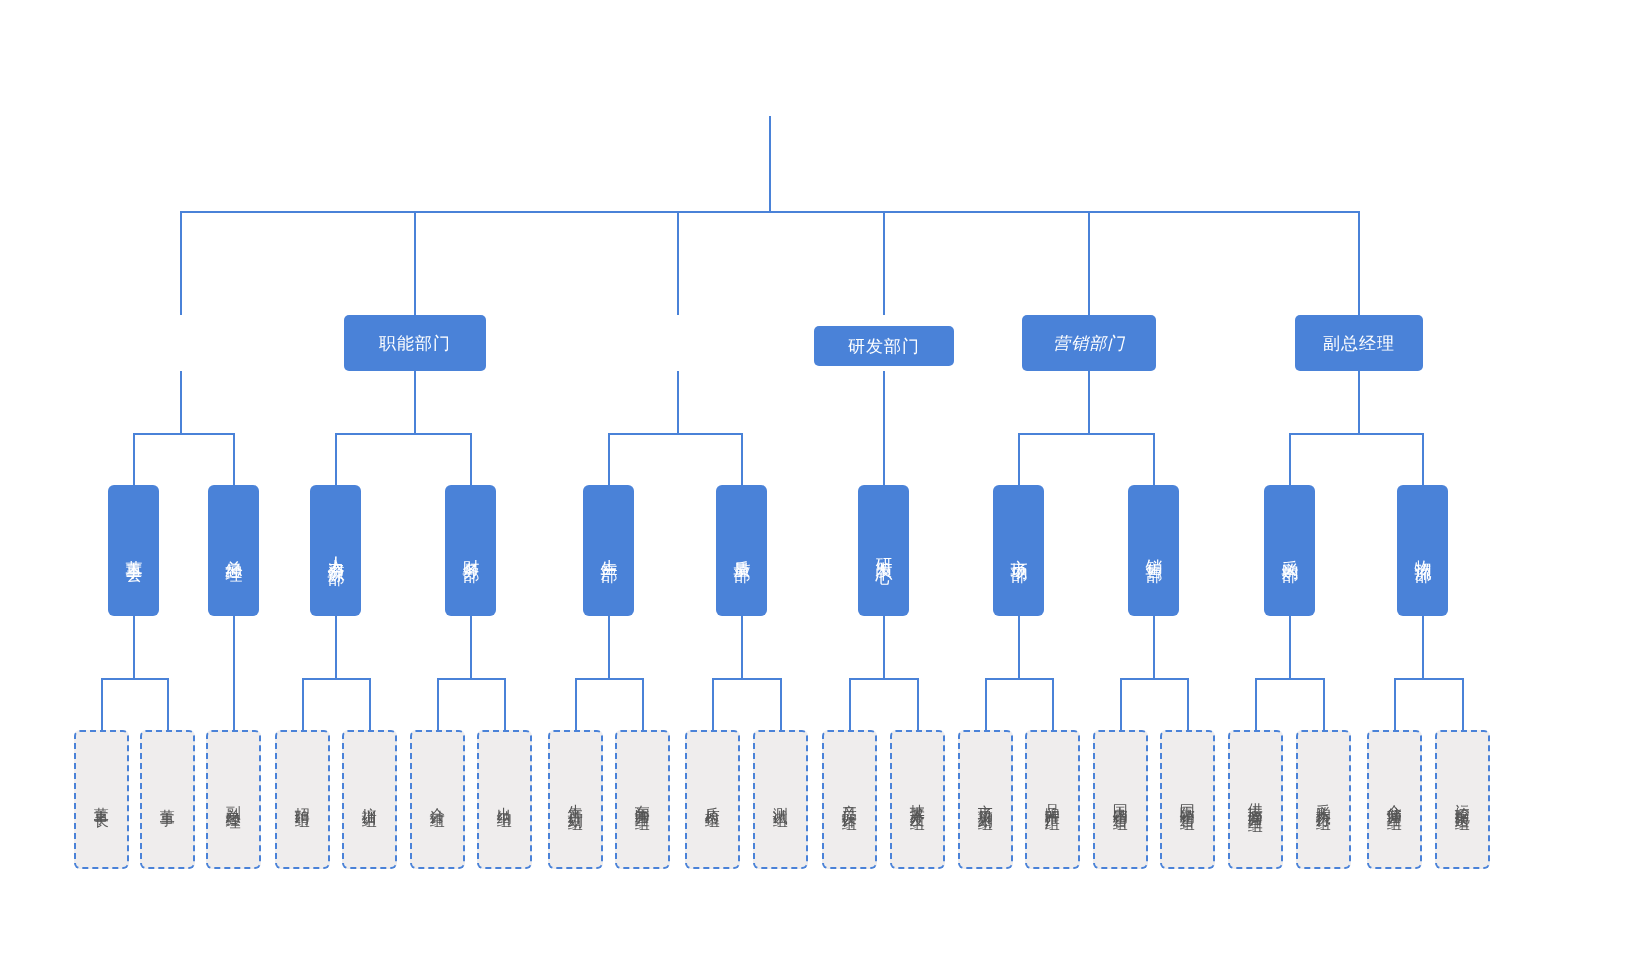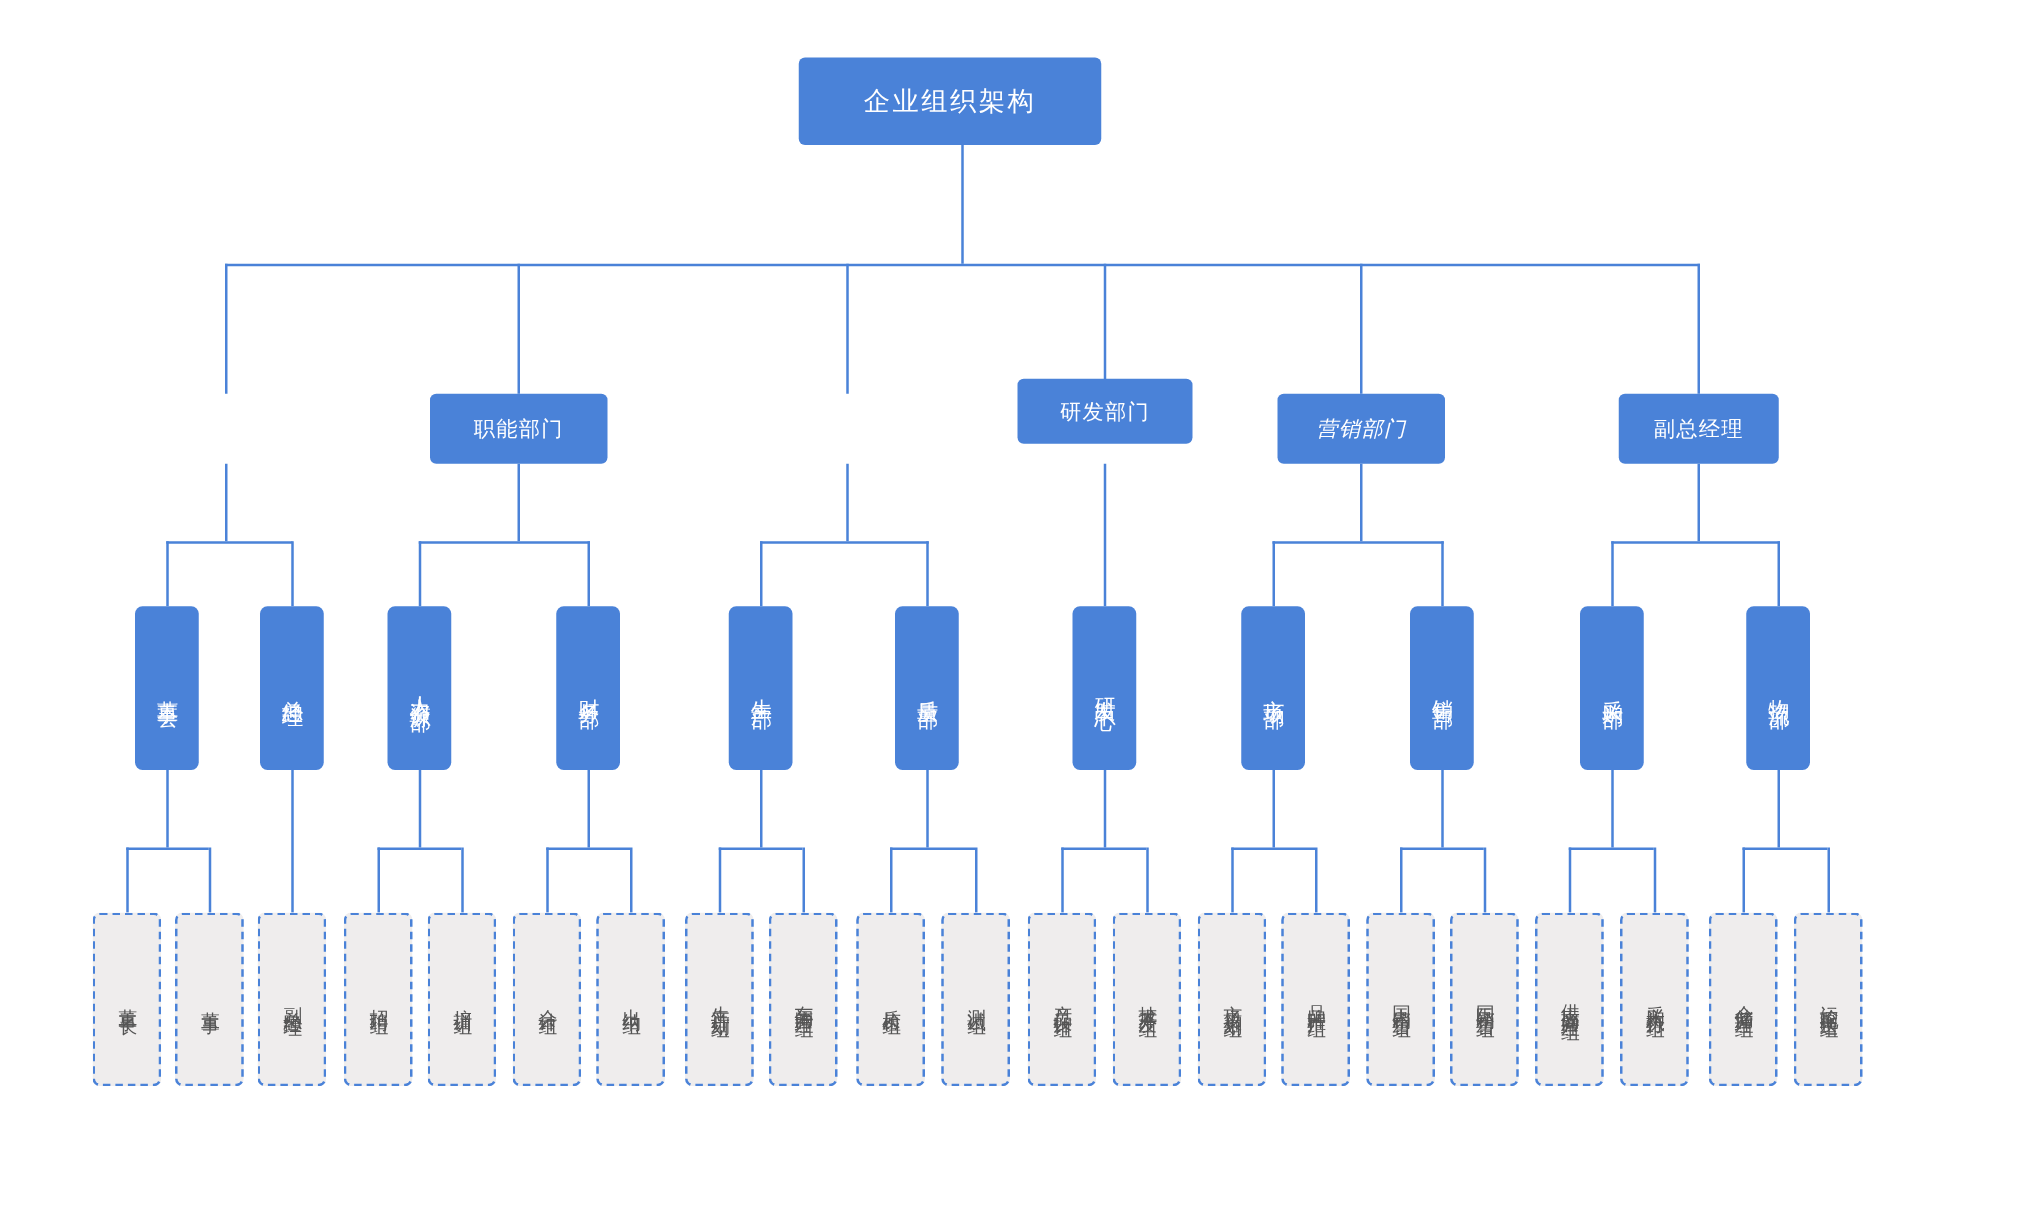--- a/index.html
+++ b/index.html
@@ -166,28 +166,25 @@
   <div class="conn v" style="left:1289px; top:616px; height:62px;"></div>
   <div class="conn h" style="left:1255px; top:678px; width:68px;"></div>
   <div class="conn v" style="left:1255px; top:678px; height:52px;"></div>
   <div class="conn v" style="left:1323px; top:678px; height:52px;"></div>
 
   <div class="conn v" style="left:1422px; top:616px; height:62px;"></div>
   <div class="conn h" style="left:1394px; top:678px; width:68px;"></div>
   <div class="conn v" style="left:1394px; top:678px; height:52px;"></div>
   <div class="conn v" style="left:1462px; top:678px; height:52px;"></div>
 
-  <div class="node node-root" style="left:639px; top:46px; width:242px; height:70px;">
-    <span>企业组织架构</span>
-  </div>
 
   <div class="node node-l2" style="left:344px; top:315px; width:142px; height:56px;">
     <span>职能部门</span>
   </div>
-  <div class="node node-l2" style="left:814px; top:303px; width:140px; height:52px;font-family:Liberation Mono, monospace;">
+  <div class="node node-l2" style="left:814px; top:326px; width:140px; height:40px;font-family:Liberation Mono, monospace;">
     <span>研发部门</span>
   </div>
   <div class="node node-l2" style="left:1022px; top:315px; width:134px; height:56px;font-style:italic;">
     <span>营销部门</span>
   </div>
   <div class="node node-l2" style="left:1295px; top:315px; width:128px; height:56px;">
     <span>副总经理</span>
   </div>
 
   <div class="node node-l3" style="left:108px; top:485px; width:51px; height:131px;">

